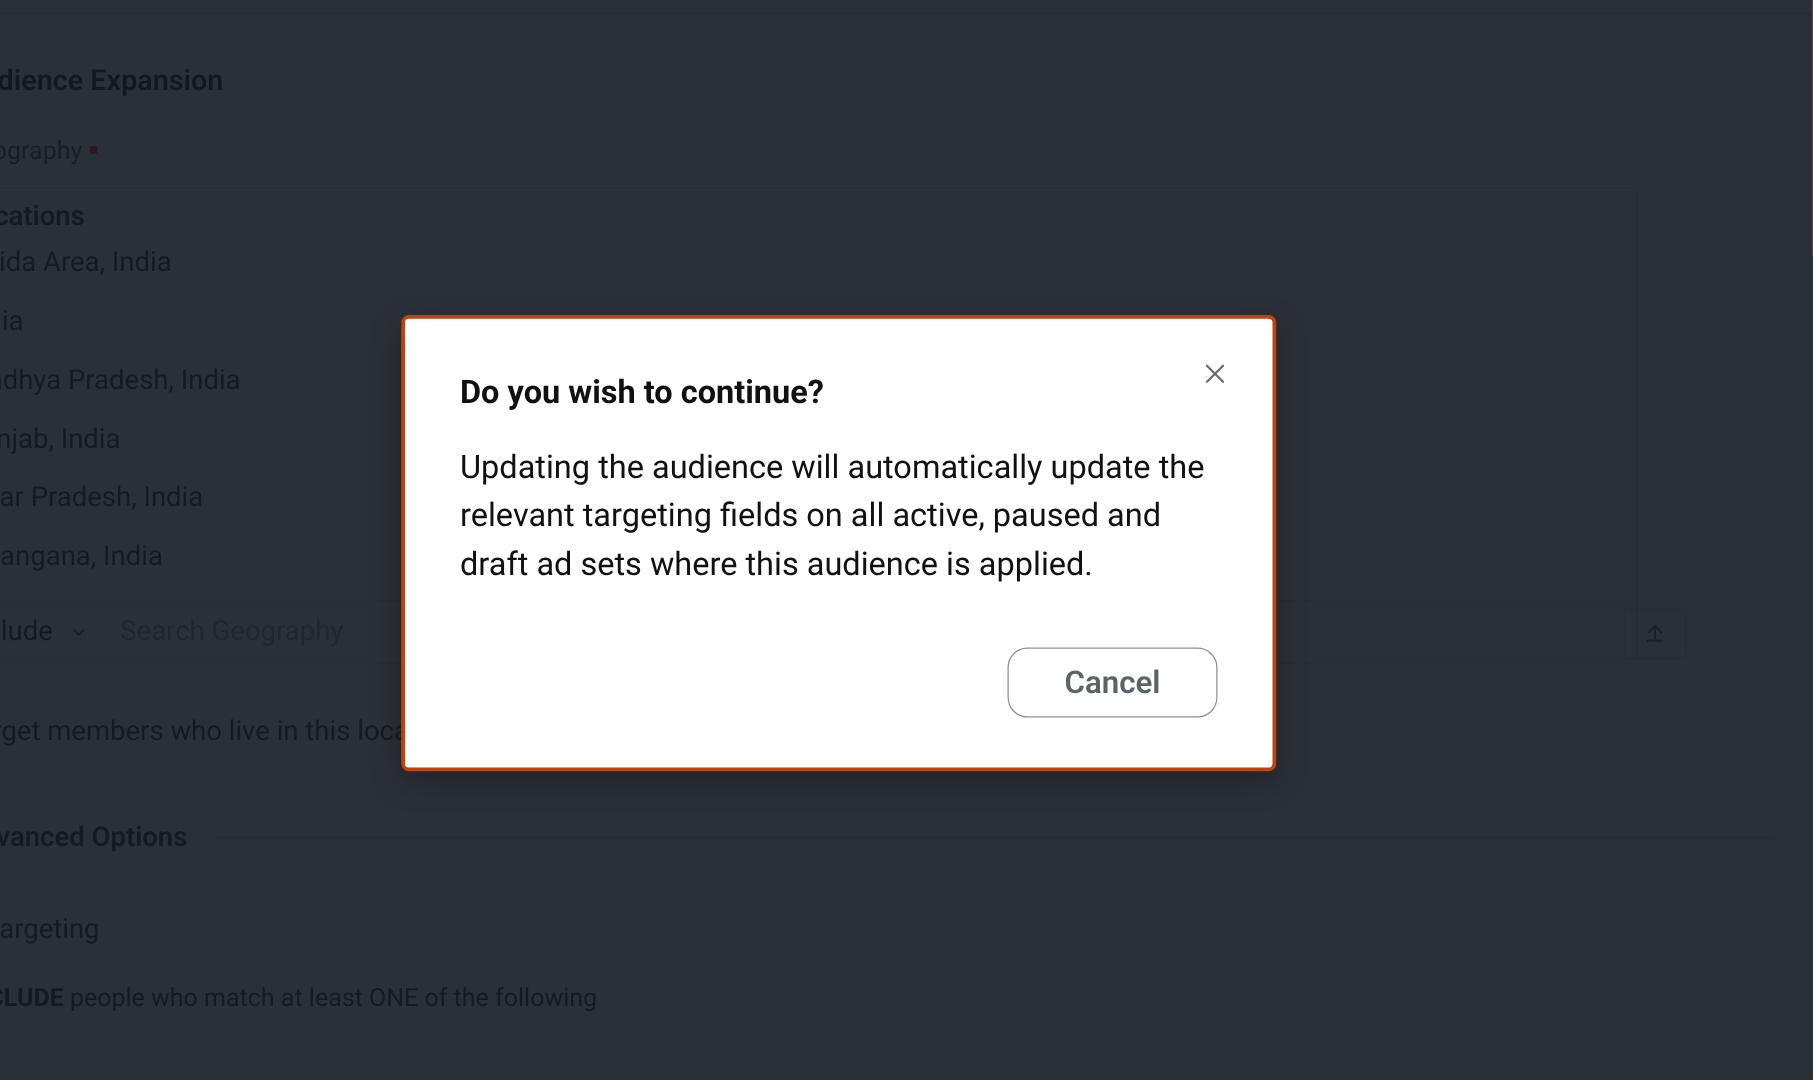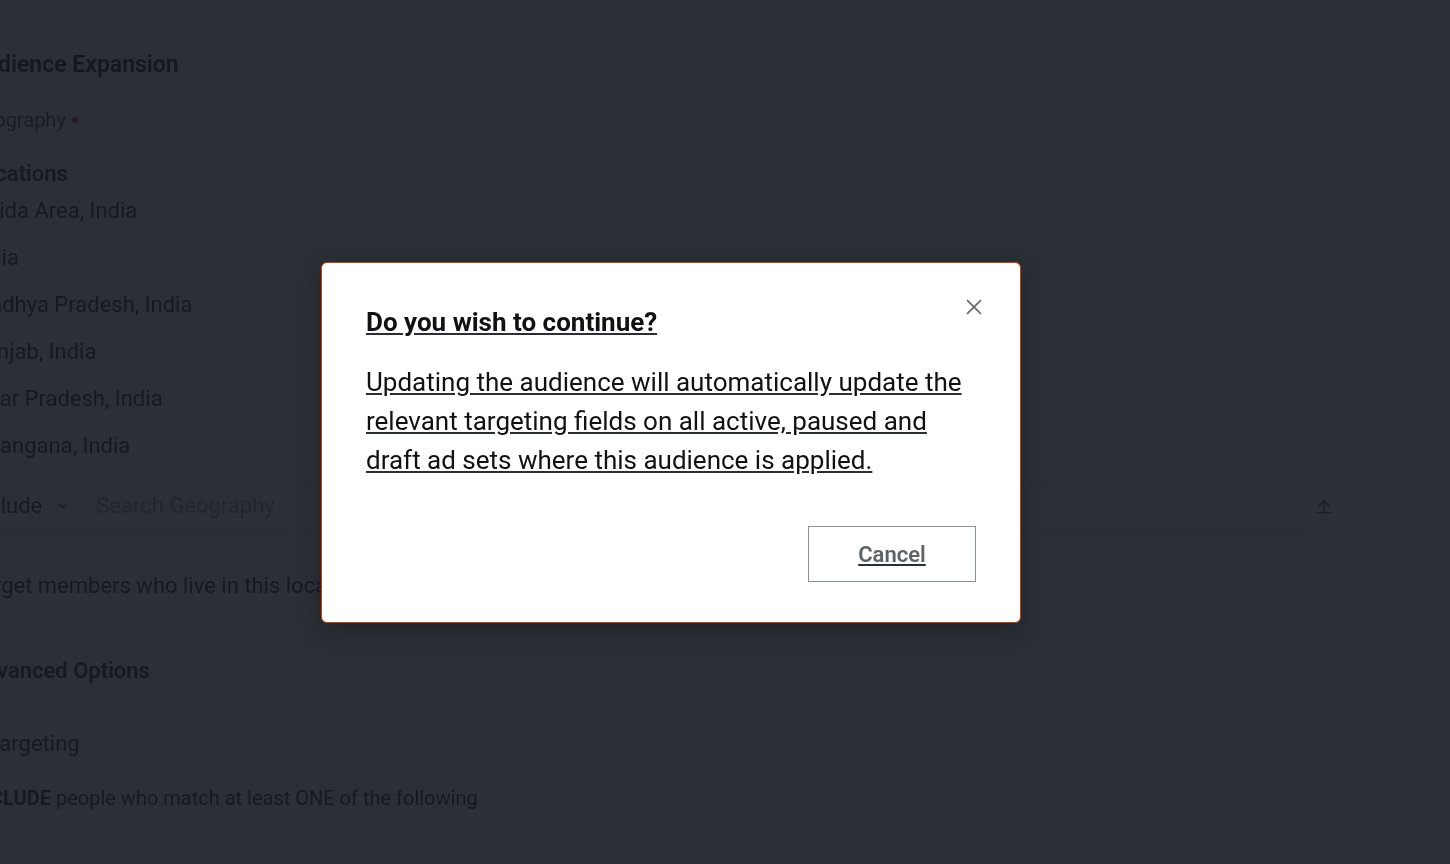--- a/index.html
+++ b/index.html
@@ -149,28 +149,27 @@
     background: rgba(20, 24, 33, 0.90);
     display: flex;
     align-items: flex-start;
     justify-content: flex-start;
   }
 
   
   .modal {
     position: absolute;
     left: 321px;
-    top: 262px;
+    top: 252px;
     width: 700px;
     background: #ffffff;
-    border: 1px solid #c2410c;
+    border: 3px solid #c2410c;
     border-radius: 6px;
     box-shadow: 0 8px 24px rgba(0,0,0,0.25);
     padding: 44px 44px 40px 44px;
-    text-decoration: underline;
   }
   .modal-title {
     font-size: 26px;
     font-weight: 700;
     color: #111;
   }
   .close-btn {
     position: absolute;
     top: 28px;
     right: 30px;
@@ -190,25 +189,25 @@
     margin-top: 26px;
     max-width: 610px;
   }
   .modal-actions {
     display: flex;
     justify-content: flex-end;
     gap: 28px;
     margin-top: 46px;
   }
   .btn {
-    font-size: 22px;
+    font-size: 25px;
     font-weight: 600;
     height: 56px;
     min-width: 168px;
-    border-radius: 0;
+    border-radius: 16px;
     display: flex;
     align-items: center;
     justify-content: center;
     cursor: pointer;
     user-select: none;
   }
   .btn-secondary {
     background: #fff;
     color: #5e6369;
     border: 1px solid #8c9196;

